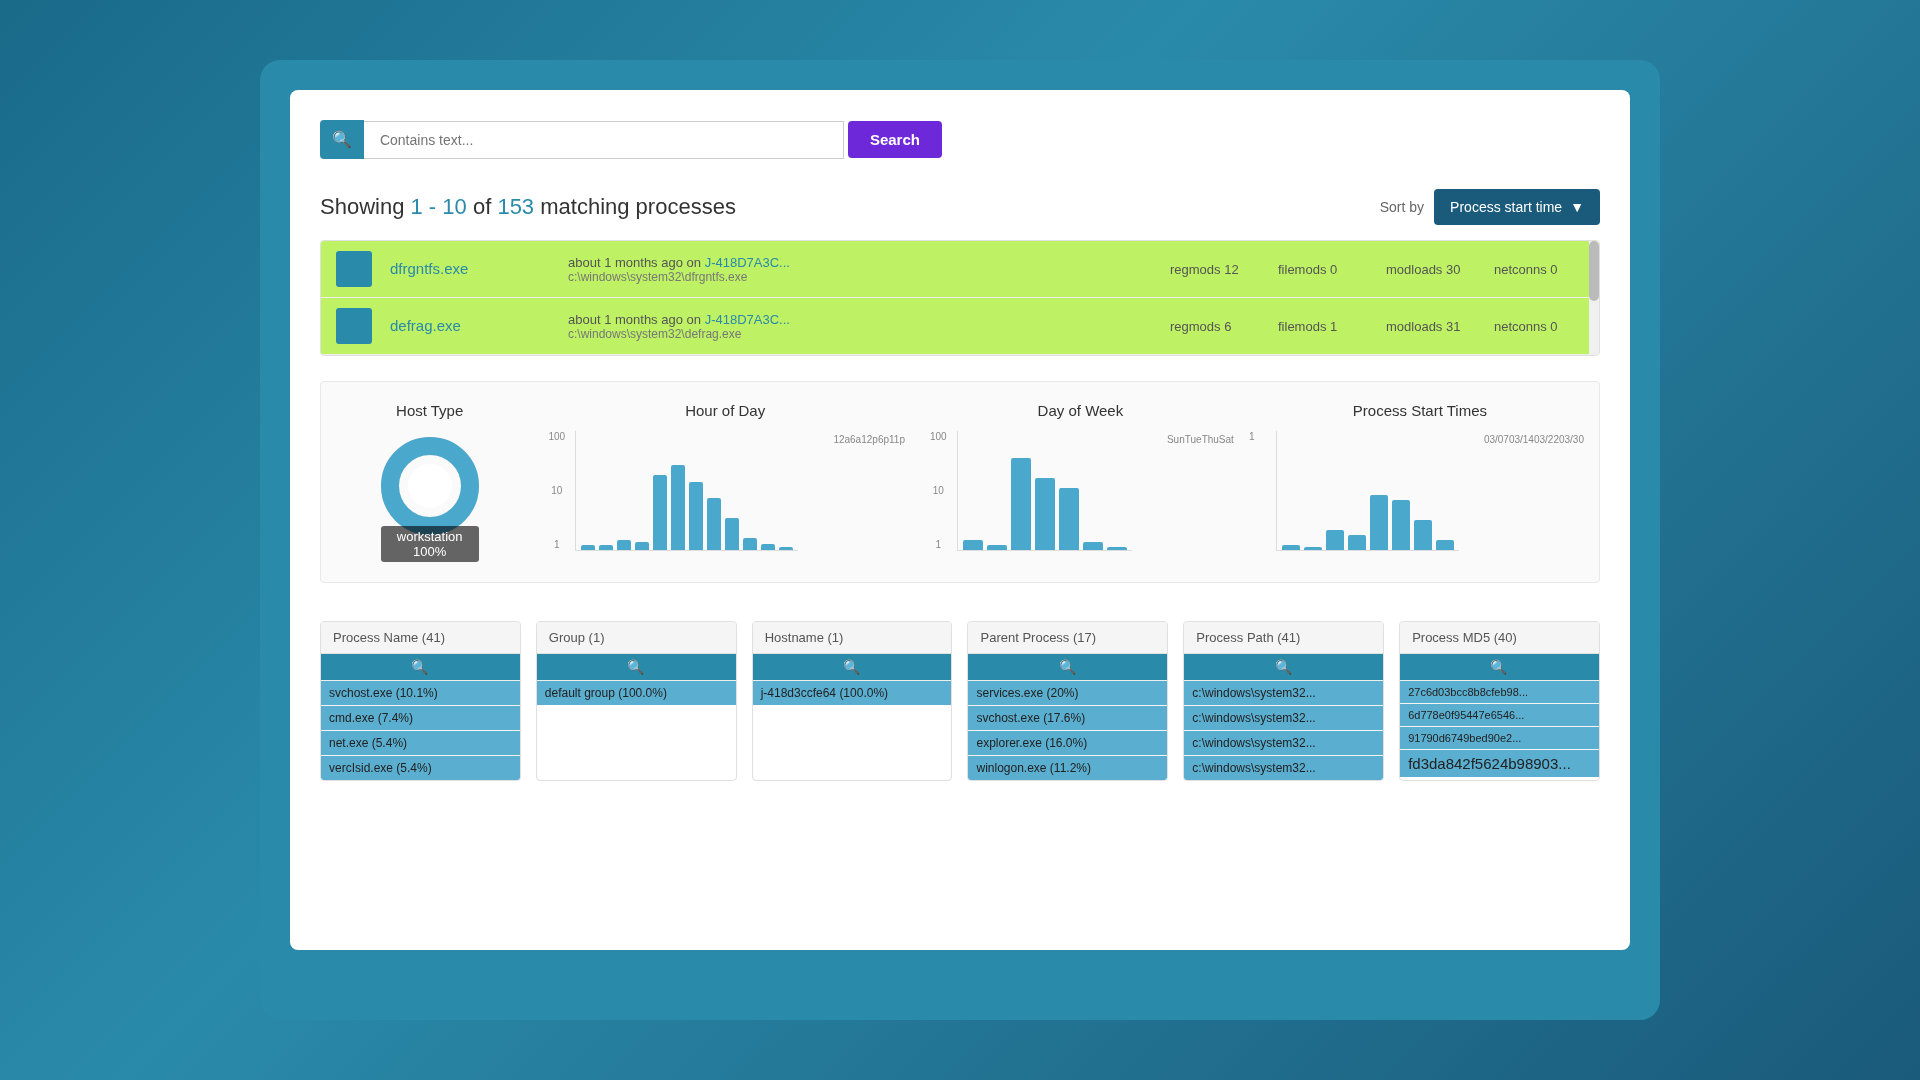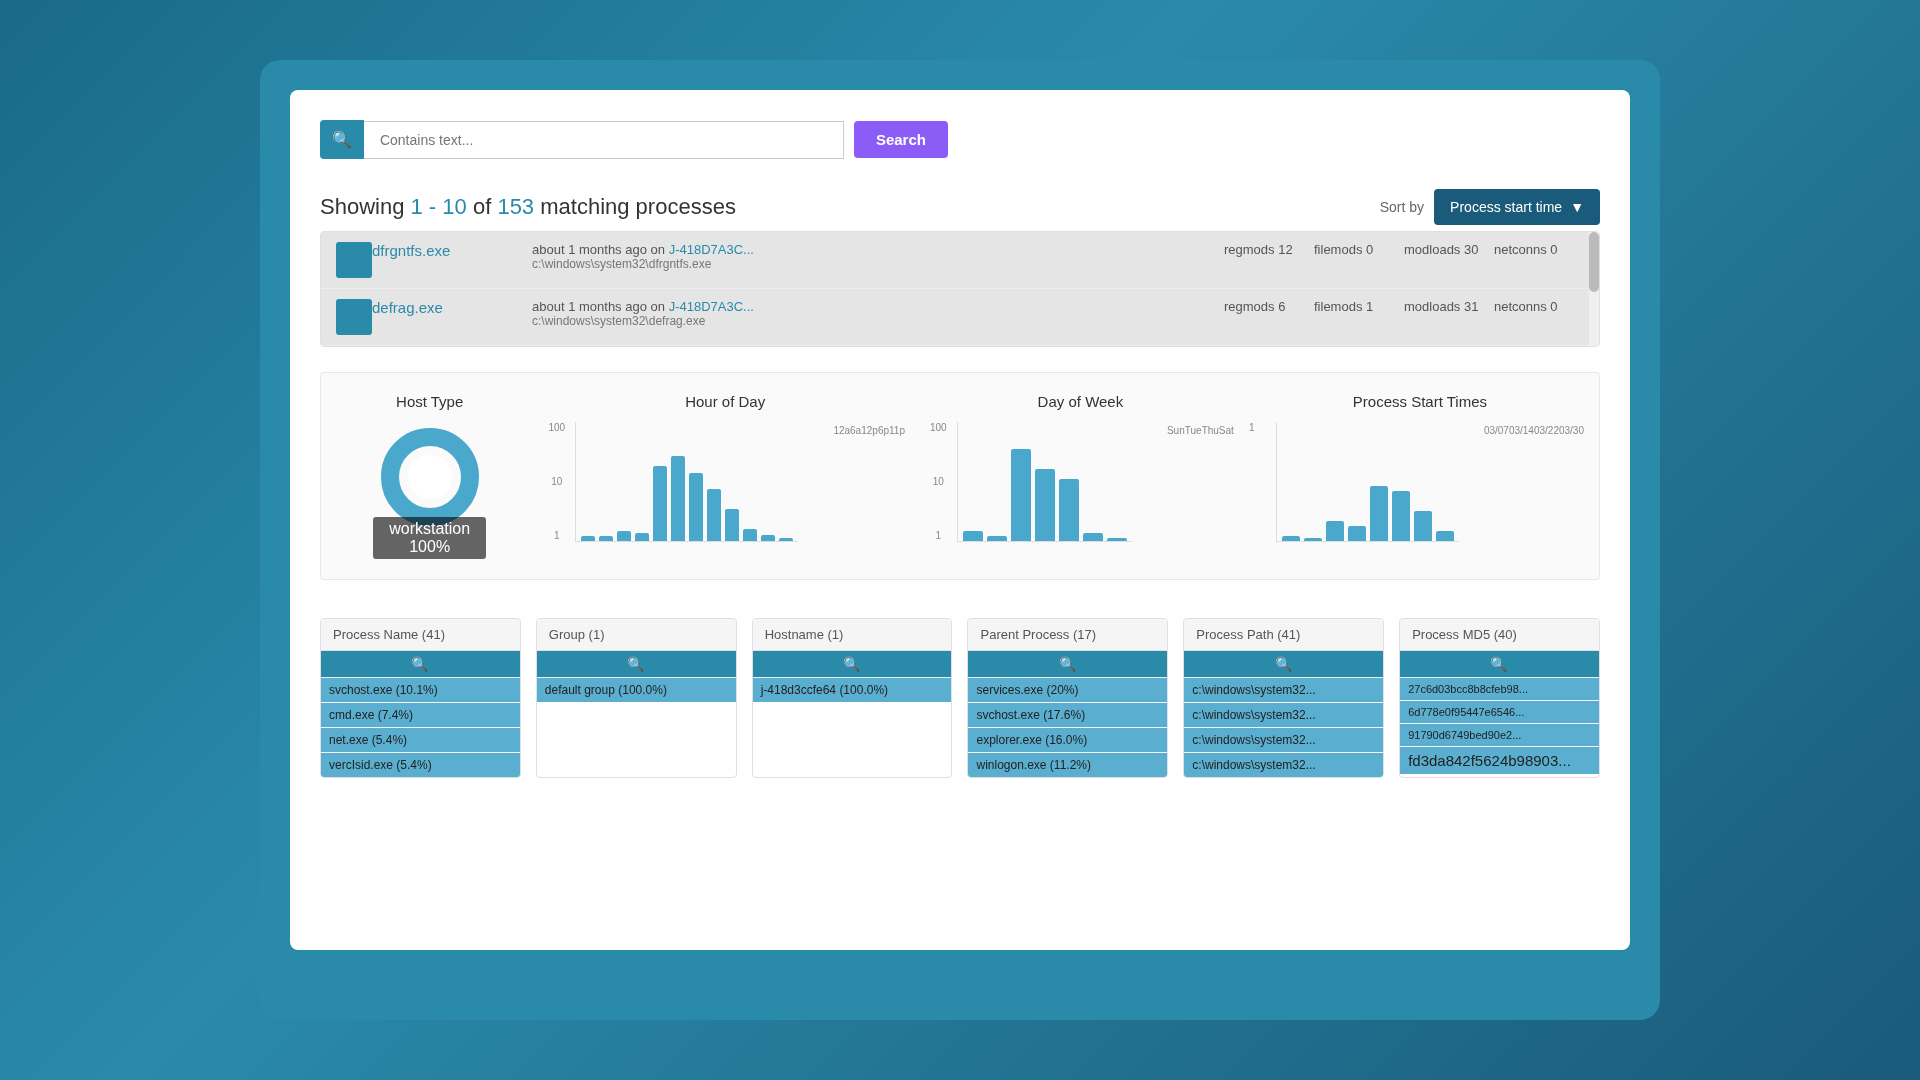--- a/index.html
+++ b/index.html
@@ -44,36 +44,36 @@
     .search-input {
       border: 1px solid #ccc;
       border-left: none;
       padding: 10px 16px;
       width: 480px;
       font-size: 14px;
       color: #999;
       outline: none;
     }
     .search-btn {
-      background: #8b5cf6;
+      background: #6d28d9;
       color: white;
       border: none;
       padding: 10px 22px;
       border-radius: 4px;
-      margin-left: 10px;
+      margin-left: 4px;
       cursor: pointer;
       font-size: 15px;
       font-weight: bold;
     }
     
     .results-header {
       display: flex;
       align-items: center;
       justify-content: space-between;
-      margin-bottom: 6px;
+      margin-bottom: 15px;
     }
     .results-title {
       font-size: 22px;
       color: #333;
     }
     .results-title .range { color: #2a8aaa; }
     .results-title .count { color: #2a8aaa; }
     .sort-by {
       display: flex;
       align-items: center;
@@ -95,24 +95,25 @@
     
     .process-table {
       border: 1px solid #e0e0e0;
       border-radius: 4px;
       margin-bottom: 25px;
       overflow: hidden;
       position: relative;
     }
     .process-row {
       display: flex;
+      align-items: center;
       padding: 10px 15px;
       border-bottom: 1px solid #eee;
-      gap: 0;
-      background: #e5e5e5;
+      gap: 18px;
+      background: #bef264;
     }
     .process-row:last-child { border-bottom: none; }
     .process-color-box {
       width: 36px;
       height: 36px;
       background: #2a8aaa;
       border-radius: 3px;
       flex-shrink: 0;
     }
     .process-name-col { min-width: 160px; }
@@ -156,21 +157,21 @@
     
     .donut-wrapper {
       display: flex;
       flex-direction: column;
       align-items: center;
     }
     .donut-svg { width: 110px; height: 110px; }
     .donut-label {
       background: rgba(0,0,0,0.6);
       color: white;
-      font-size: 16px;
+      font-size: 13px;
       padding: 3px 16px;
       border-radius: 3px;
       margin-top: -15px;
       z-index: 10;
       position: relative;
     }
     
     .bar-chart-area {
       display: flex;
       flex-direction: row;

